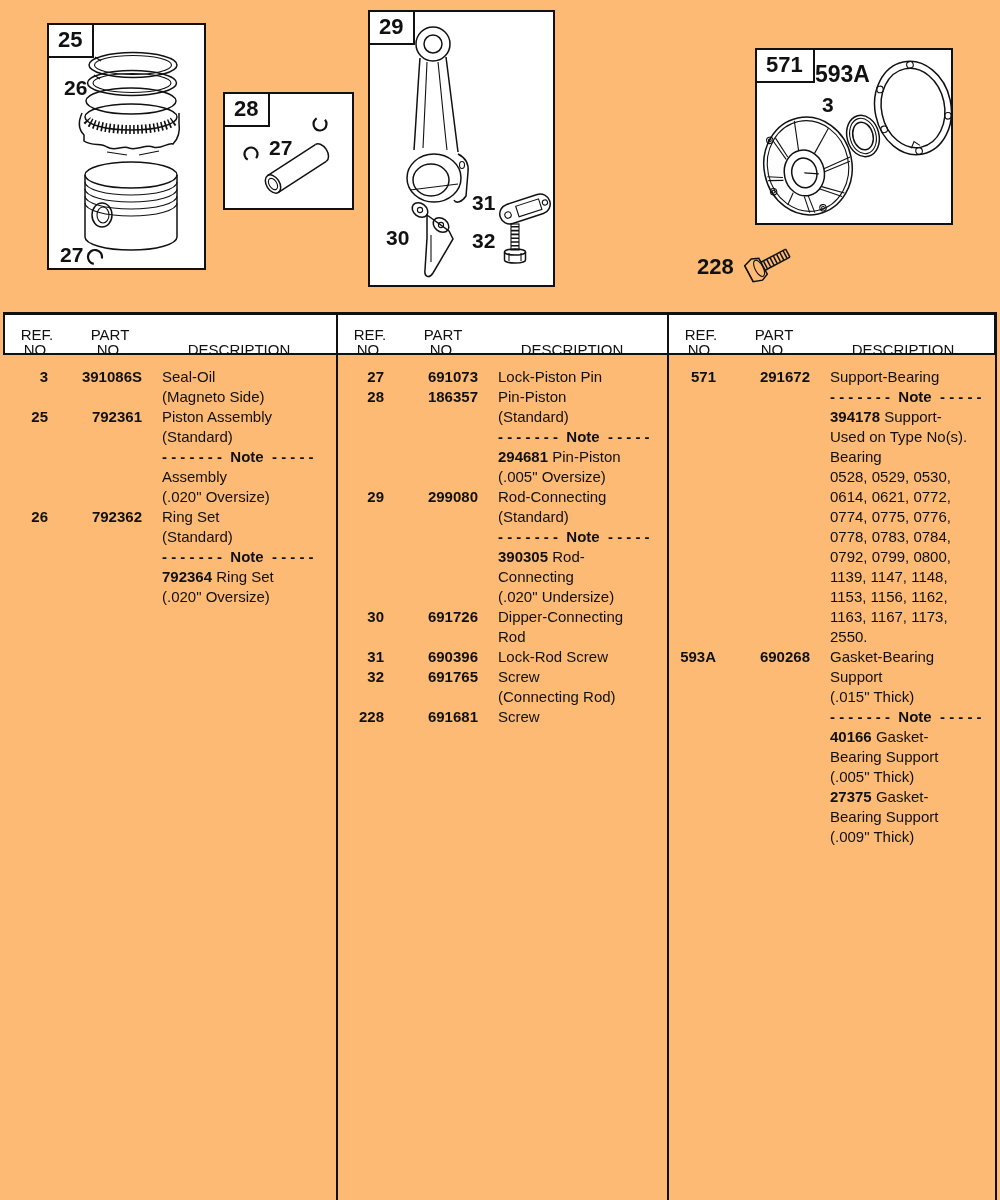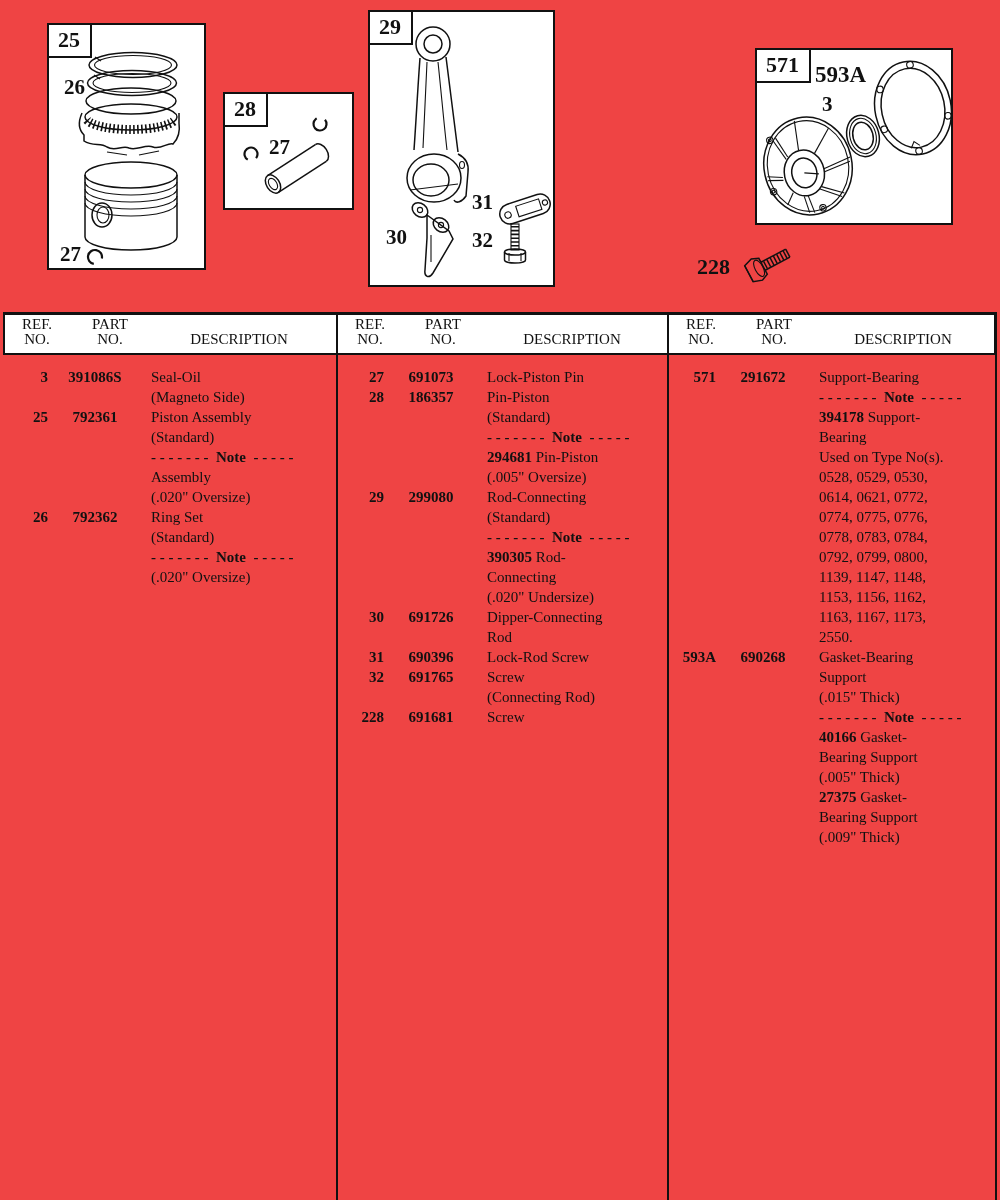--- a/index.html
+++ b/index.html
@@ -1,45 +1,45 @@
 <!DOCTYPE html>
 <html><head>
 <meta charset="utf-8">
 <style>
   * { margin:0; padding:0; box-sizing:border-box; }
   html,body { background:#ffffff; }
   body {
     width:1000px; height:1200px; position:relative; overflow:hidden;
     font-family:"Liberation Sans", sans-serif; color:#111;
   }
-  .page { position:absolute; inset:0; background:#ef4444;font-family:Liberation Serif, serif; }
+  .page { position:absolute; inset:0; background:#fdba74; }
 
   
   .figbox { position:absolute; border:2px solid #111; background:#fff; }
   .fig { position:absolute; left:0; top:0; width:100%; height:100%; }
   .corner-label {
     position:absolute; left:0; top:0; background:#fff;
     border-right:2px solid #111; border-bottom:2px solid #111;
     font-weight:bold; font-size:22px; line-height:1; padding:4px 10px 5px 9px;
   }
   .callout { position:absolute; font-weight:bold; font-size:21px; line-height:1; white-space:nowrap; }
   .loose-label { position:absolute; font-weight:bold; font-size:22px; line-height:1; }
 
   
   .theader {
     position:absolute; left:3px; top:312px; width:993px; height:43px;
     border:2px solid #111; border-top-width:3px; background:#fff;
   }
   .vdiv { position:absolute; top:312px; bottom:0; width:2px; background:#111; }
-  .hcell { position:absolute; font-size:15px; line-height:15px; text-align:left; transform:translateX(-50%); white-space:nowrap; }
+  .hcell { position:absolute; font-size:15px; line-height:15px; text-align:left; transform:translateX(-50%); white-space:nowrap;margin-top:10px; }
   .tcol { position:absolute; top:367px; font-size:15px; line-height:20px; }
   .trow { display:flex; }
   .c-ref  { flex:none; width:45px; text-align:right; font-weight:bold; white-space:pre; }
-  .c-part { flex:none; width:94px; text-align:center; font-weight:bold; white-space:pre; }
-  .c-desc { flex:1; padding-left:9px; white-space:pre; }
+  .c-part { flex:none; width:94px; text-align:right; font-weight:bold; white-space:pre; }
+  .c-desc { flex:1; padding-left:20px; white-space:pre; }
   .b { font-weight:bold; }
 
   svg .ln { fill:none; stroke:#111; stroke-width:1.5; }
   svg .thin { fill:none; stroke:#111; stroke-width:1.1; }
   svg .clip { fill:none; stroke:#111; stroke-width:2.2; }
   svg .ribs { fill:none; stroke:#111; }
 </style>
 </head>
 <body>
 
@@ -279,20 +279,25 @@
         <span class="c-desc"><span>(Standard)</span></span>
       </div>
       <div class="trow">
         <span class="c-ref"></span>
         <span class="c-part"></span>
         <span class="c-desc"><span class="b">- - - - - - -  Note  - - - - -</span></span>
       </div>
       <div class="trow">
         <span class="c-ref"></span>
         <span class="c-part"></span>
+        <span class="c-desc"><span class="b">792364</span><span> Ring Set</span></span>
+      </div>
+      <div class="trow">
+        <span class="c-ref"></span>
+        <span class="c-part"></span>
         <span class="c-desc"><span>(.020" Oversize)</span></span>
       </div>
     </div>
   <div class="tcol" style="left:339px; width:326px">
       <div class="trow">
         <span class="c-ref">27</span>
         <span class="c-part">691073</span>
         <span class="c-desc"><span>Lock-Piston Pin</span></span>
       </div>
       <div class="trow">
@@ -393,26 +398,26 @@
         <span class="c-desc"><span class="b">- - - - - - -  Note  - - - - -</span></span>
       </div>
       <div class="trow">
         <span class="c-ref"></span>
         <span class="c-part"></span>
         <span class="c-desc"><span class="b">394178</span><span> Support-</span></span>
       </div>
       <div class="trow">
         <span class="c-ref"></span>
         <span class="c-part"></span>
+        <span class="c-desc"><span>Used on Type No(s).</span></span>
+      </div>
+      <div class="trow">
+        <span class="c-ref"></span>
+        <span class="c-part"></span>
         <span class="c-desc"><span>Bearing</span></span>
-      </div>
-      <div class="trow">
-        <span class="c-ref"></span>
-        <span class="c-part"></span>
-        <span class="c-desc"><span>Used on Type No(s).</span></span>
       </div>
       <div class="trow">
         <span class="c-ref"></span>
         <span class="c-part"></span>
         <span class="c-desc"><span>0528, 0529, 0530,</span></span>
       </div>
       <div class="trow">
         <span class="c-ref"></span>
         <span class="c-part"></span>
         <span class="c-desc"><span>0614, 0621, 0772,</span></span>

